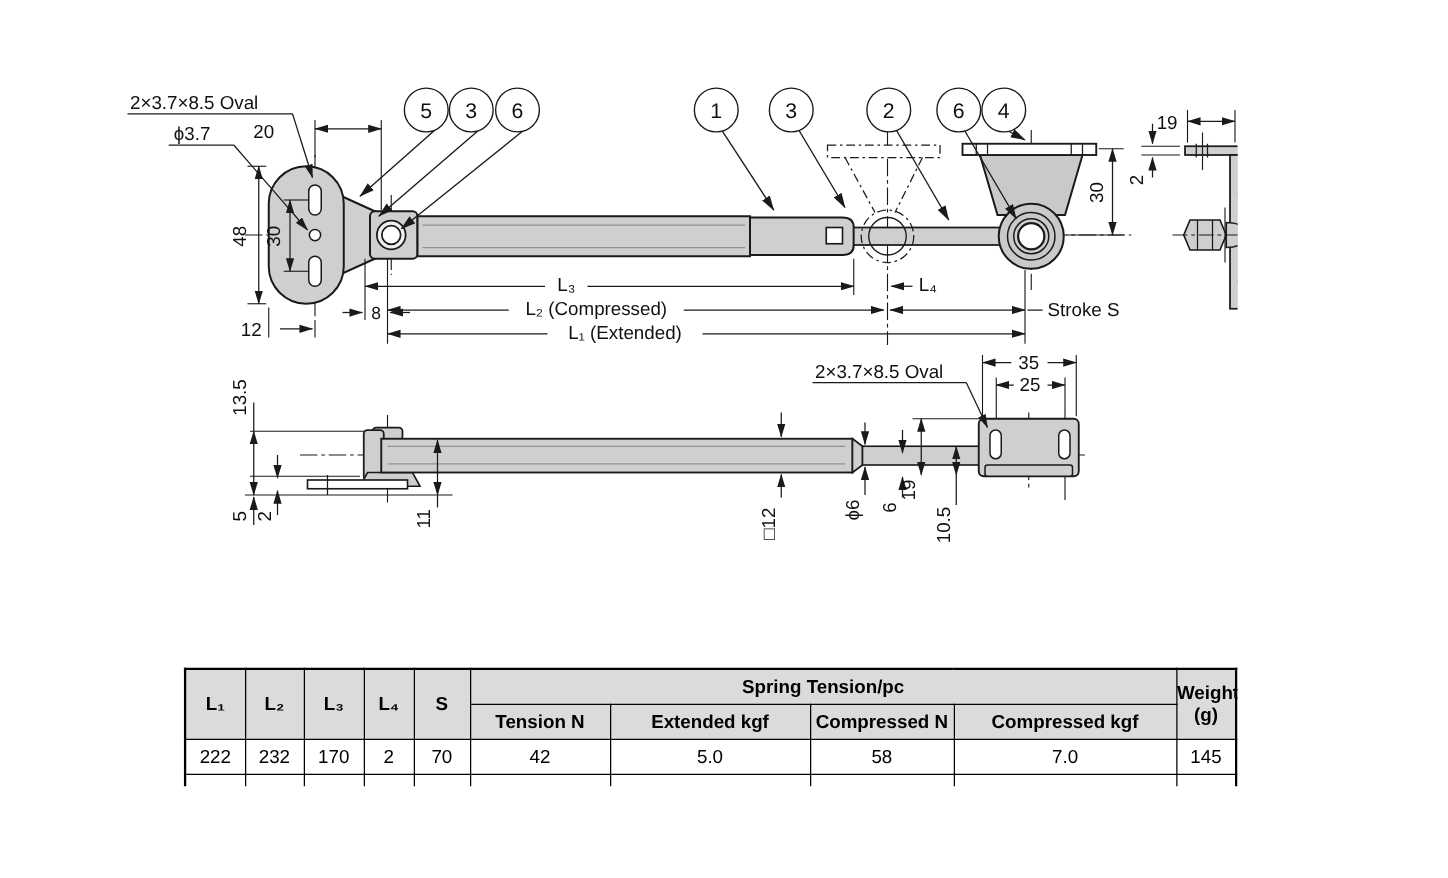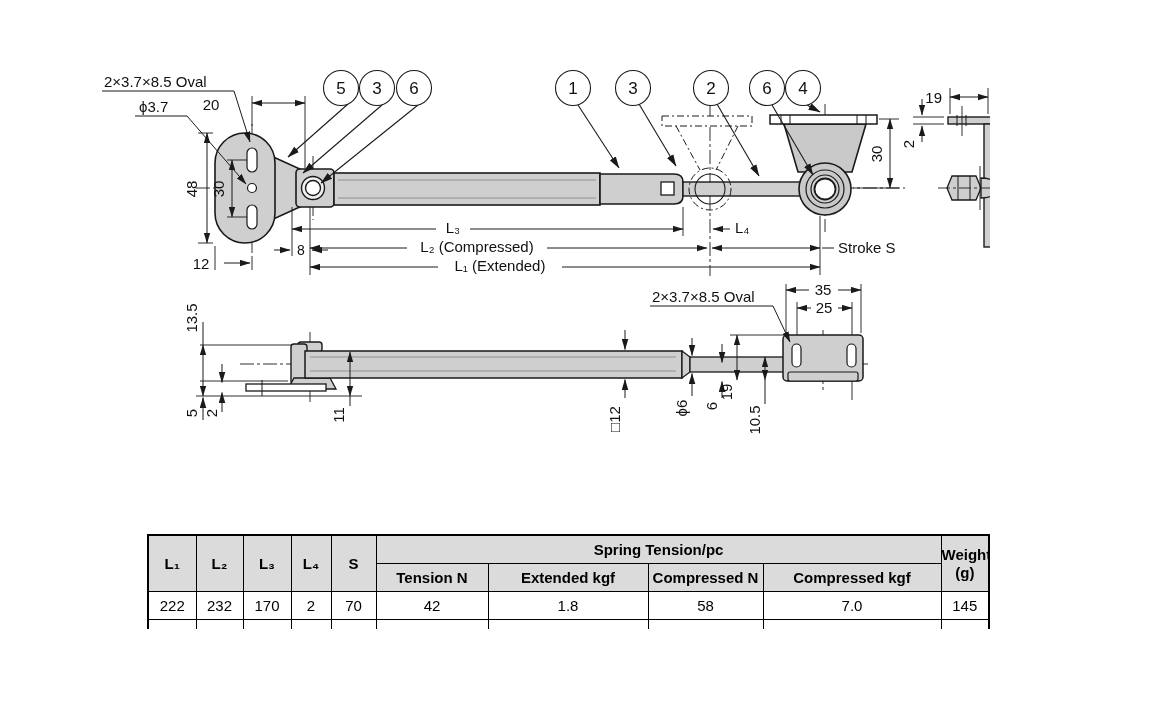--- a/index.html
+++ b/index.html
@@ -315,21 +315,21 @@
     <td>Compressed N</td>
     <td>Compressed kgf</td>
   </tr>
   <tr class="data">
     <td>222</td>
     <td>232</td>
     <td>170</td>
     <td>2</td>
     <td>70</td>
     <td>42</td>
-    <td>1.8</td>
+    <td>5.0</td>
     <td>58</td>
     <td>7.0</td>
     <td>145</td>
   </tr>
   <tr class="stub">
     <td></td>
             <td></td>
             <td></td>
     <td></td>
             <td></td>

